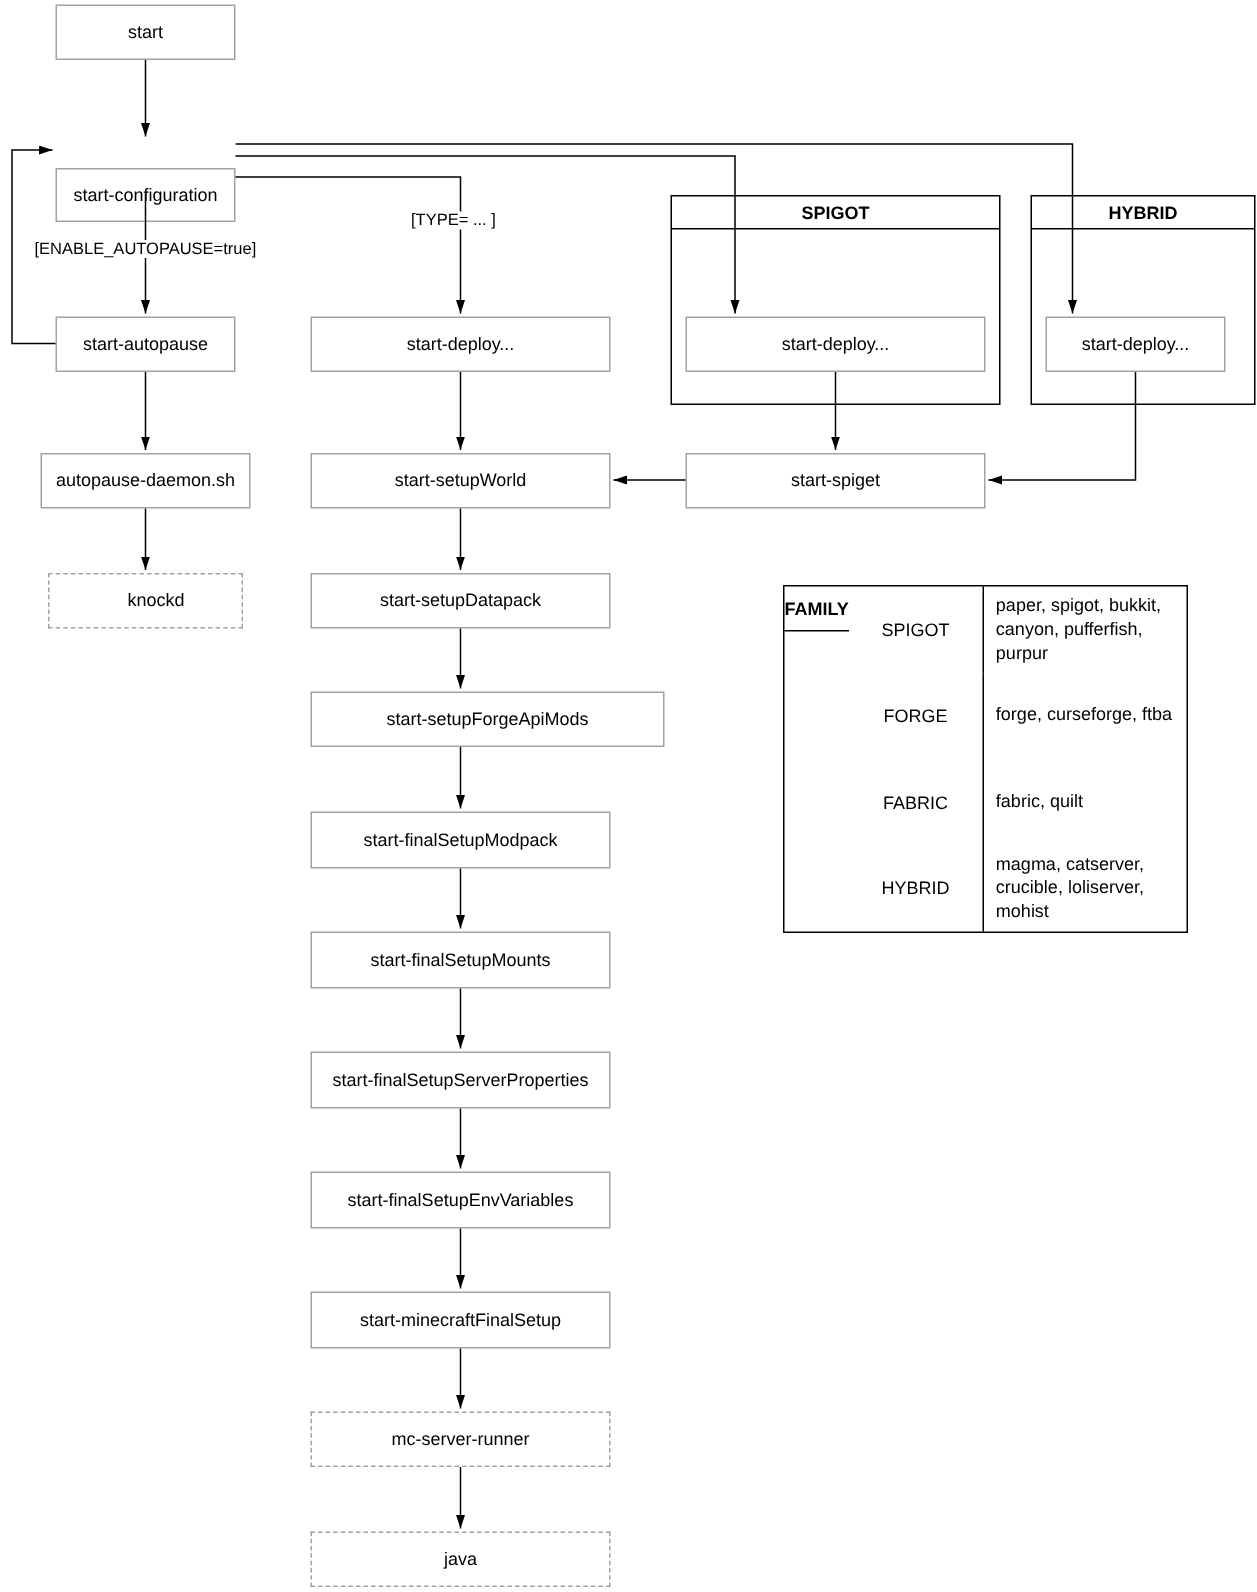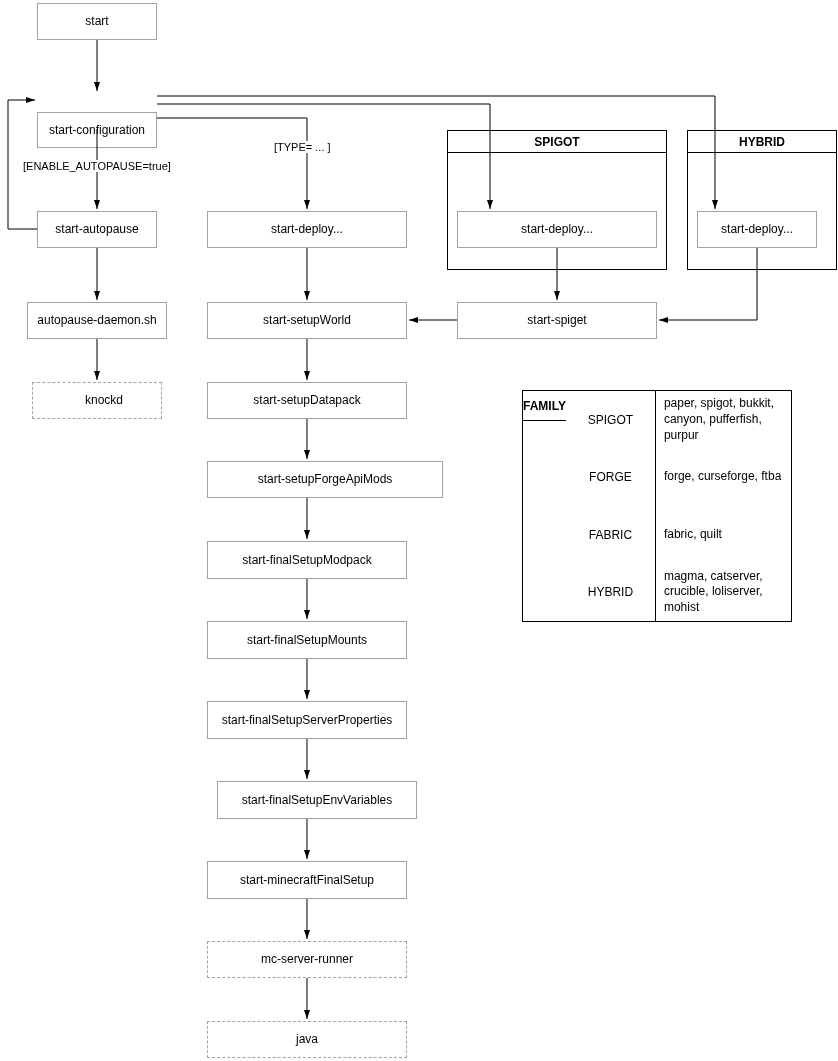--- a/index.html
+++ b/index.html
@@ -62,21 +62,21 @@
   <div class="node" style="left:457px; top:211px; width:200px; height:37px;">start-deploy...</div>
   <div class="node" style="left:697px; top:211px; width:120px; height:37px;">start-deploy...</div>
   <div class="node" style="left:457px; top:302px; width:200px; height:37px;">start-spiget</div>
 
   <div class="node" style="left:207px; top:302px; width:200px; height:37px;">start-setupWorld</div>
   <div class="node" style="left:207px; top:382px; width:200px; height:37px;">start-setupDatapack</div>
   <div class="node" style="left:207px; top:461px; width:236px; height:37px;">start-setupForgeApiMods</div>
   <div class="node" style="left:207px; top:541px; width:200px; height:38px;">start-finalSetupModpack</div>
   <div class="node" style="left:207px; top:621px; width:200px; height:38px;">start-finalSetupMounts</div>
   <div class="node" style="left:207px; top:701px; width:200px; height:38px;">start-finalSetupServerProperties</div>
-  <div class="node" style="left:207px; top:781px; width:200px; height:38px;margin-left:10px;">start-finalSetupEnvVariables</div>
+  <div class="node" style="left:207px; top:781px; width:200px; height:38px;">start-finalSetupEnvVariables</div>
   <div class="node" style="left:207px; top:861px; width:200px; height:38px;">start-minecraftFinalSetup</div>
   <div class="node dashed" style="left:207px; top:941px; width:200px; height:37px;">mc-server-runner</div>
   <div class="node dashed" style="left:207px; top:1021px; width:200px; height:37px;">java</div>
 
   <div class="family-table" style="left:522px; top:390px; width:270px; height:232px;">
     <div class="family-header">FAMILY</div>
     <div class="family-body">
       <div class="family-row">
         <div class="cell-family">SPIGOT</div>
         <div class="cell-servers">paper, spigot, bukkit, canyon, pufferfish, purpur</div>

